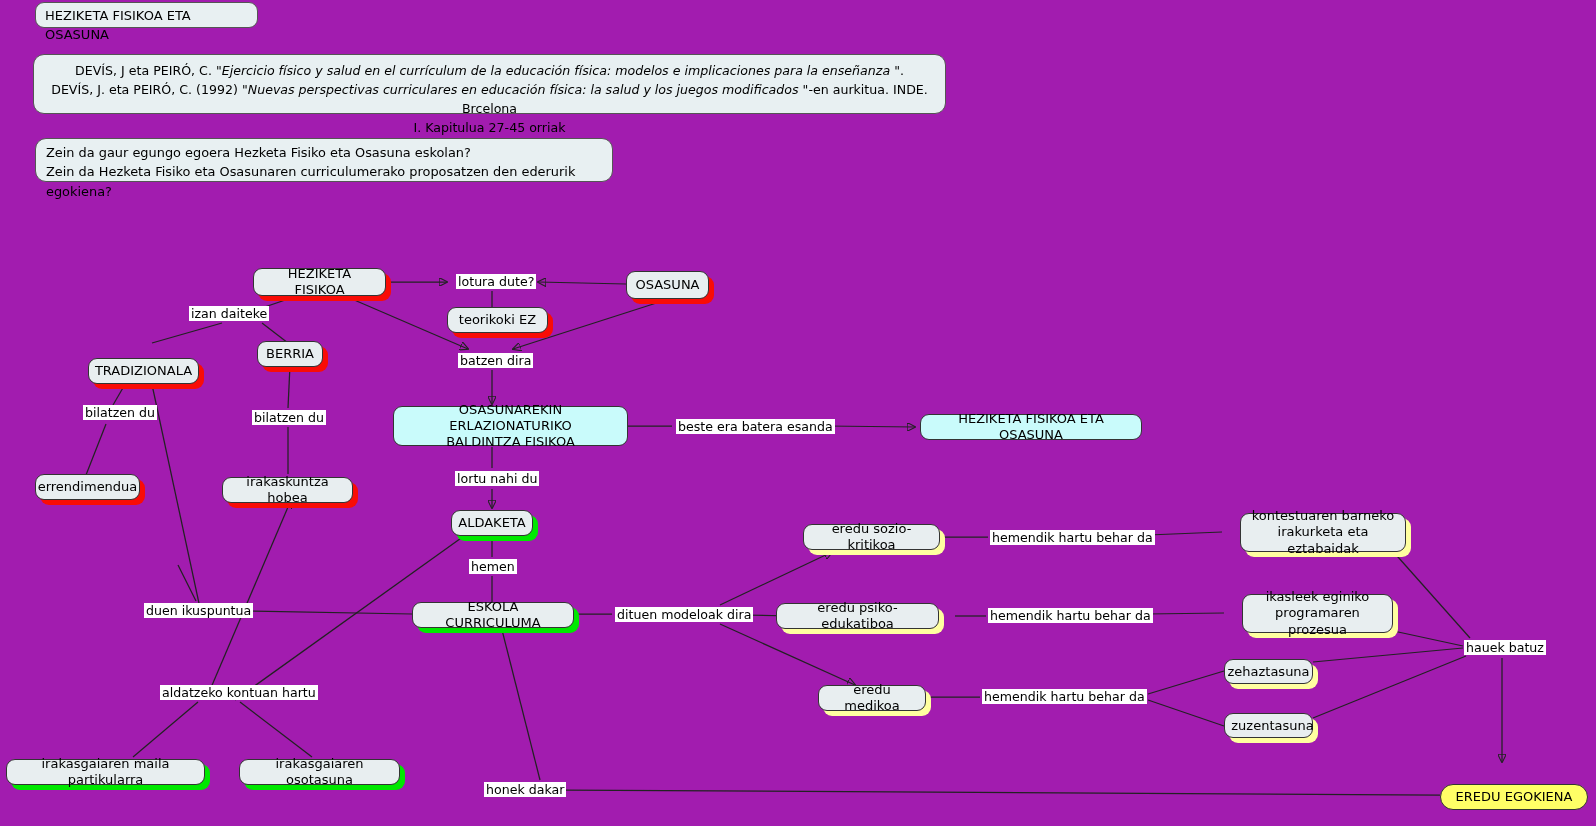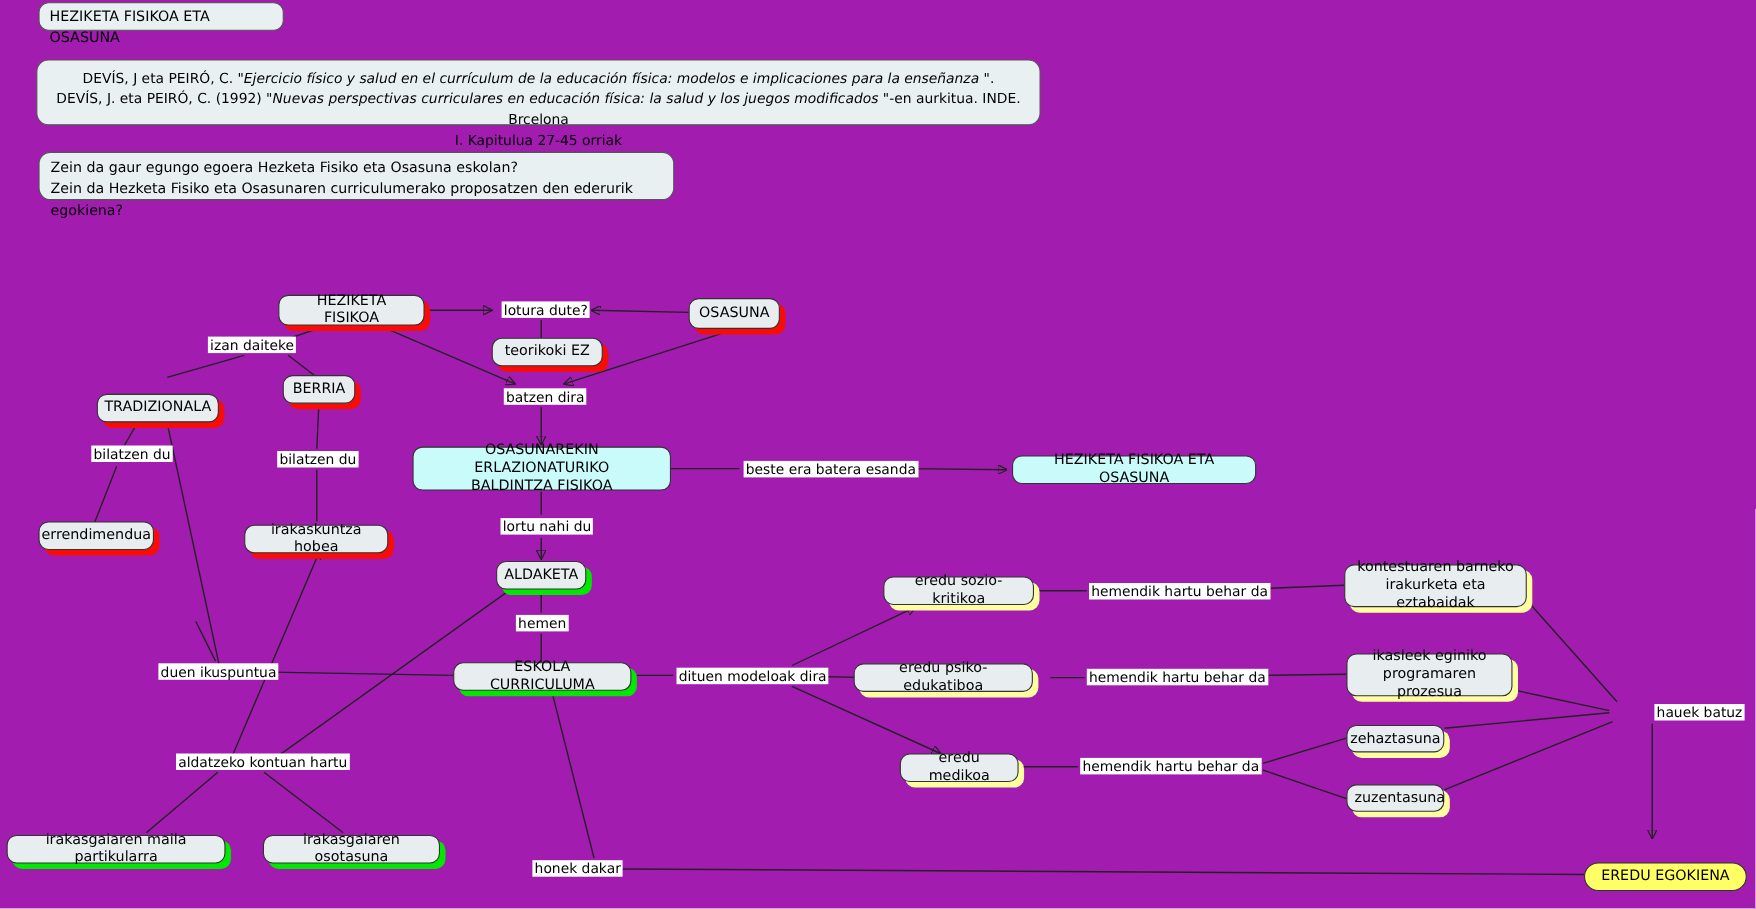--- a/index.html
+++ b/index.html
@@ -33,21 +33,21 @@
     text-align:center;
     border:1.5px solid #333;
     border-radius:9px;
     background:#e8eef0;
     color:#000;
     font-size:13px;
     line-height:1.22;
     padding:1px 9px;
     z-index:3;
   }
-  .node.two-line{line-height:1.25;}
+  .node.two-line{line-height:1.25;margin-left:18px;}
   
   .sh-red{box-shadow:5px 5px 0 0 #f90c06;}
   .sh-green{box-shadow:5px 5px 0 0 #00e800;}
   .sh-yellow{box-shadow:5px 5px 0 0 #ffffa0;}
   .fill-cyan{background:#c9fbfb;}
   .fill-yellow{background:#ffff66;}
 
   
   .elabel{
     position:absolute;
@@ -271,21 +271,21 @@
   <div class="elabel" style="left:469px;top:559px;">hemen</div>
 
   <div class="elabel" style="left:615px;top:607px;">dituen modeloak dira</div>
 
   <div class="elabel" style="left:990px;top:530px;">hemendik hartu behar da</div>
 
   <div class="elabel" style="left:988px;top:608px;">hemendik hartu behar da</div>
 
   <div class="elabel" style="left:982px;top:689px;">hemendik hartu behar da</div>
 
-  <div class="elabel" style="left:1464px;top:640px;margin-left:40px;">hauek batuz</div>
+  <div class="elabel" style="left:1464px;top:640px;">hauek batuz</div>
 
   <div class="elabel" style="left:144px;top:603px;">duen ikuspuntua</div>
 
   <div class="elabel" style="left:160px;top:685px;">aldatzeko kontuan hartu</div>
 
   <div class="elabel" style="left:484px;top:782px;">honek dakar</div>
 
 </div>
 
 </body></html>

